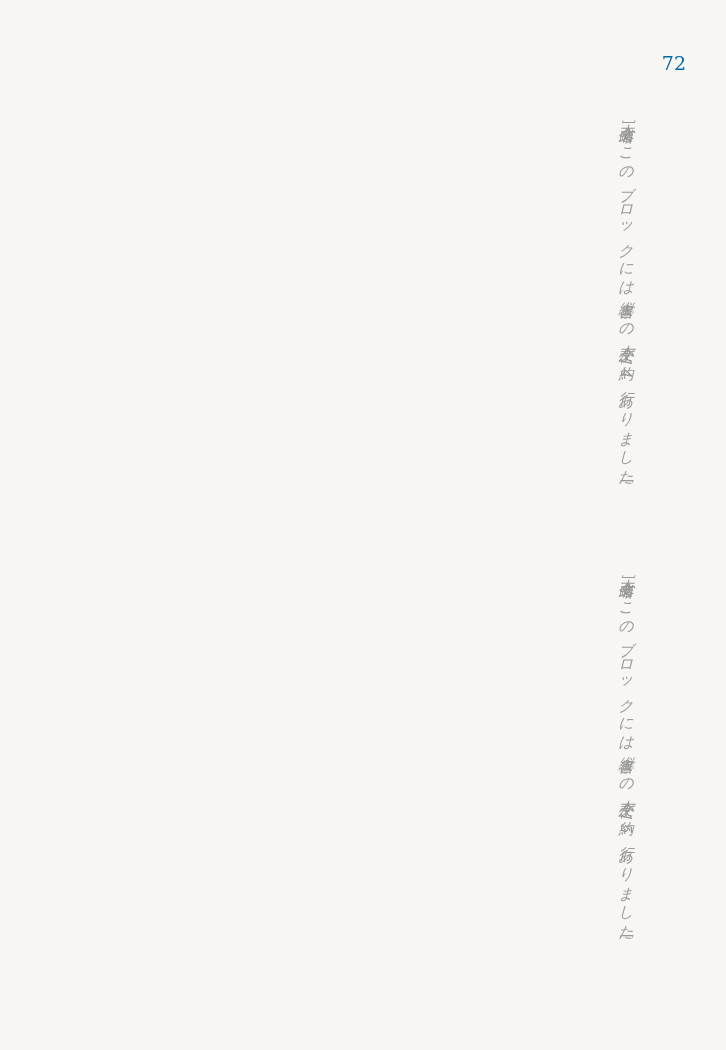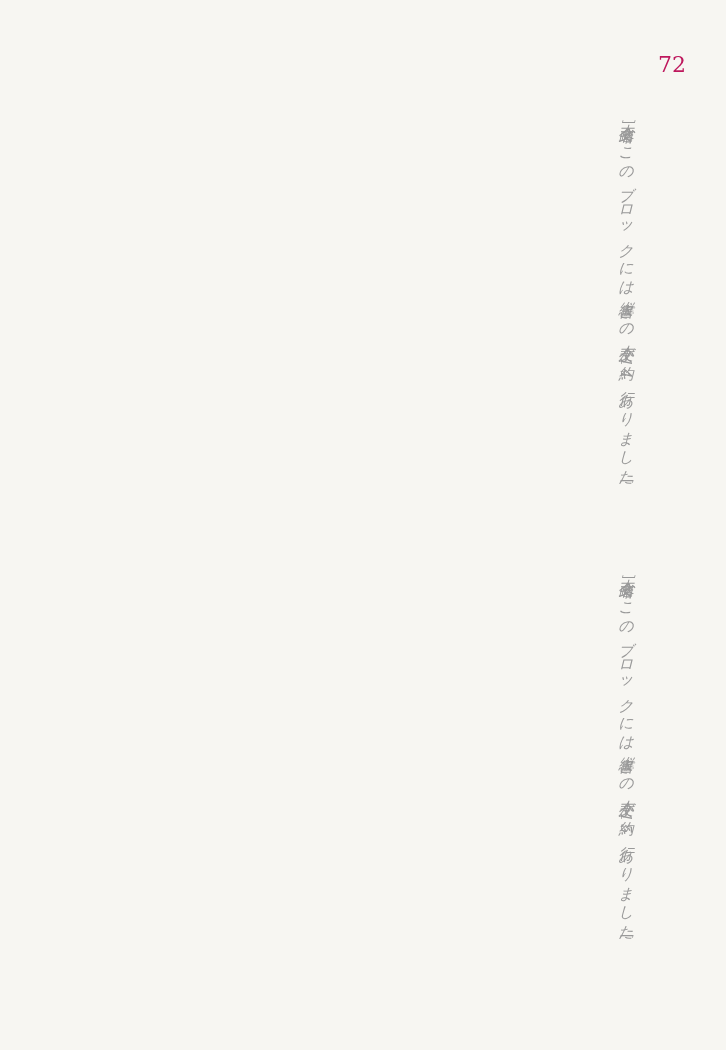--- a/index.html
+++ b/index.html
@@ -6,21 +6,21 @@
   body {
     width: 726px; height: 1050px;
     background: #f7f6f2;
     font-family: "DejaVu Serif", "Liberation Serif", serif;
     color: #1a1a1a;
     position: relative;
     overflow: hidden;
   }
   .page-number {
     position: absolute; top: 52px; right: 40px;
-    font-size: 22px; color: #be185d;
+    font-size: 19px; color: #0369a1;
   }
   .text-block {
     position: absolute;
     right: 85px;
     writing-mode: vertical-rl;
     text-orientation: mixed;
     font-size: 15px;
     line-height: 2.1;
     letter-spacing: 2px;
     width: 560px;

